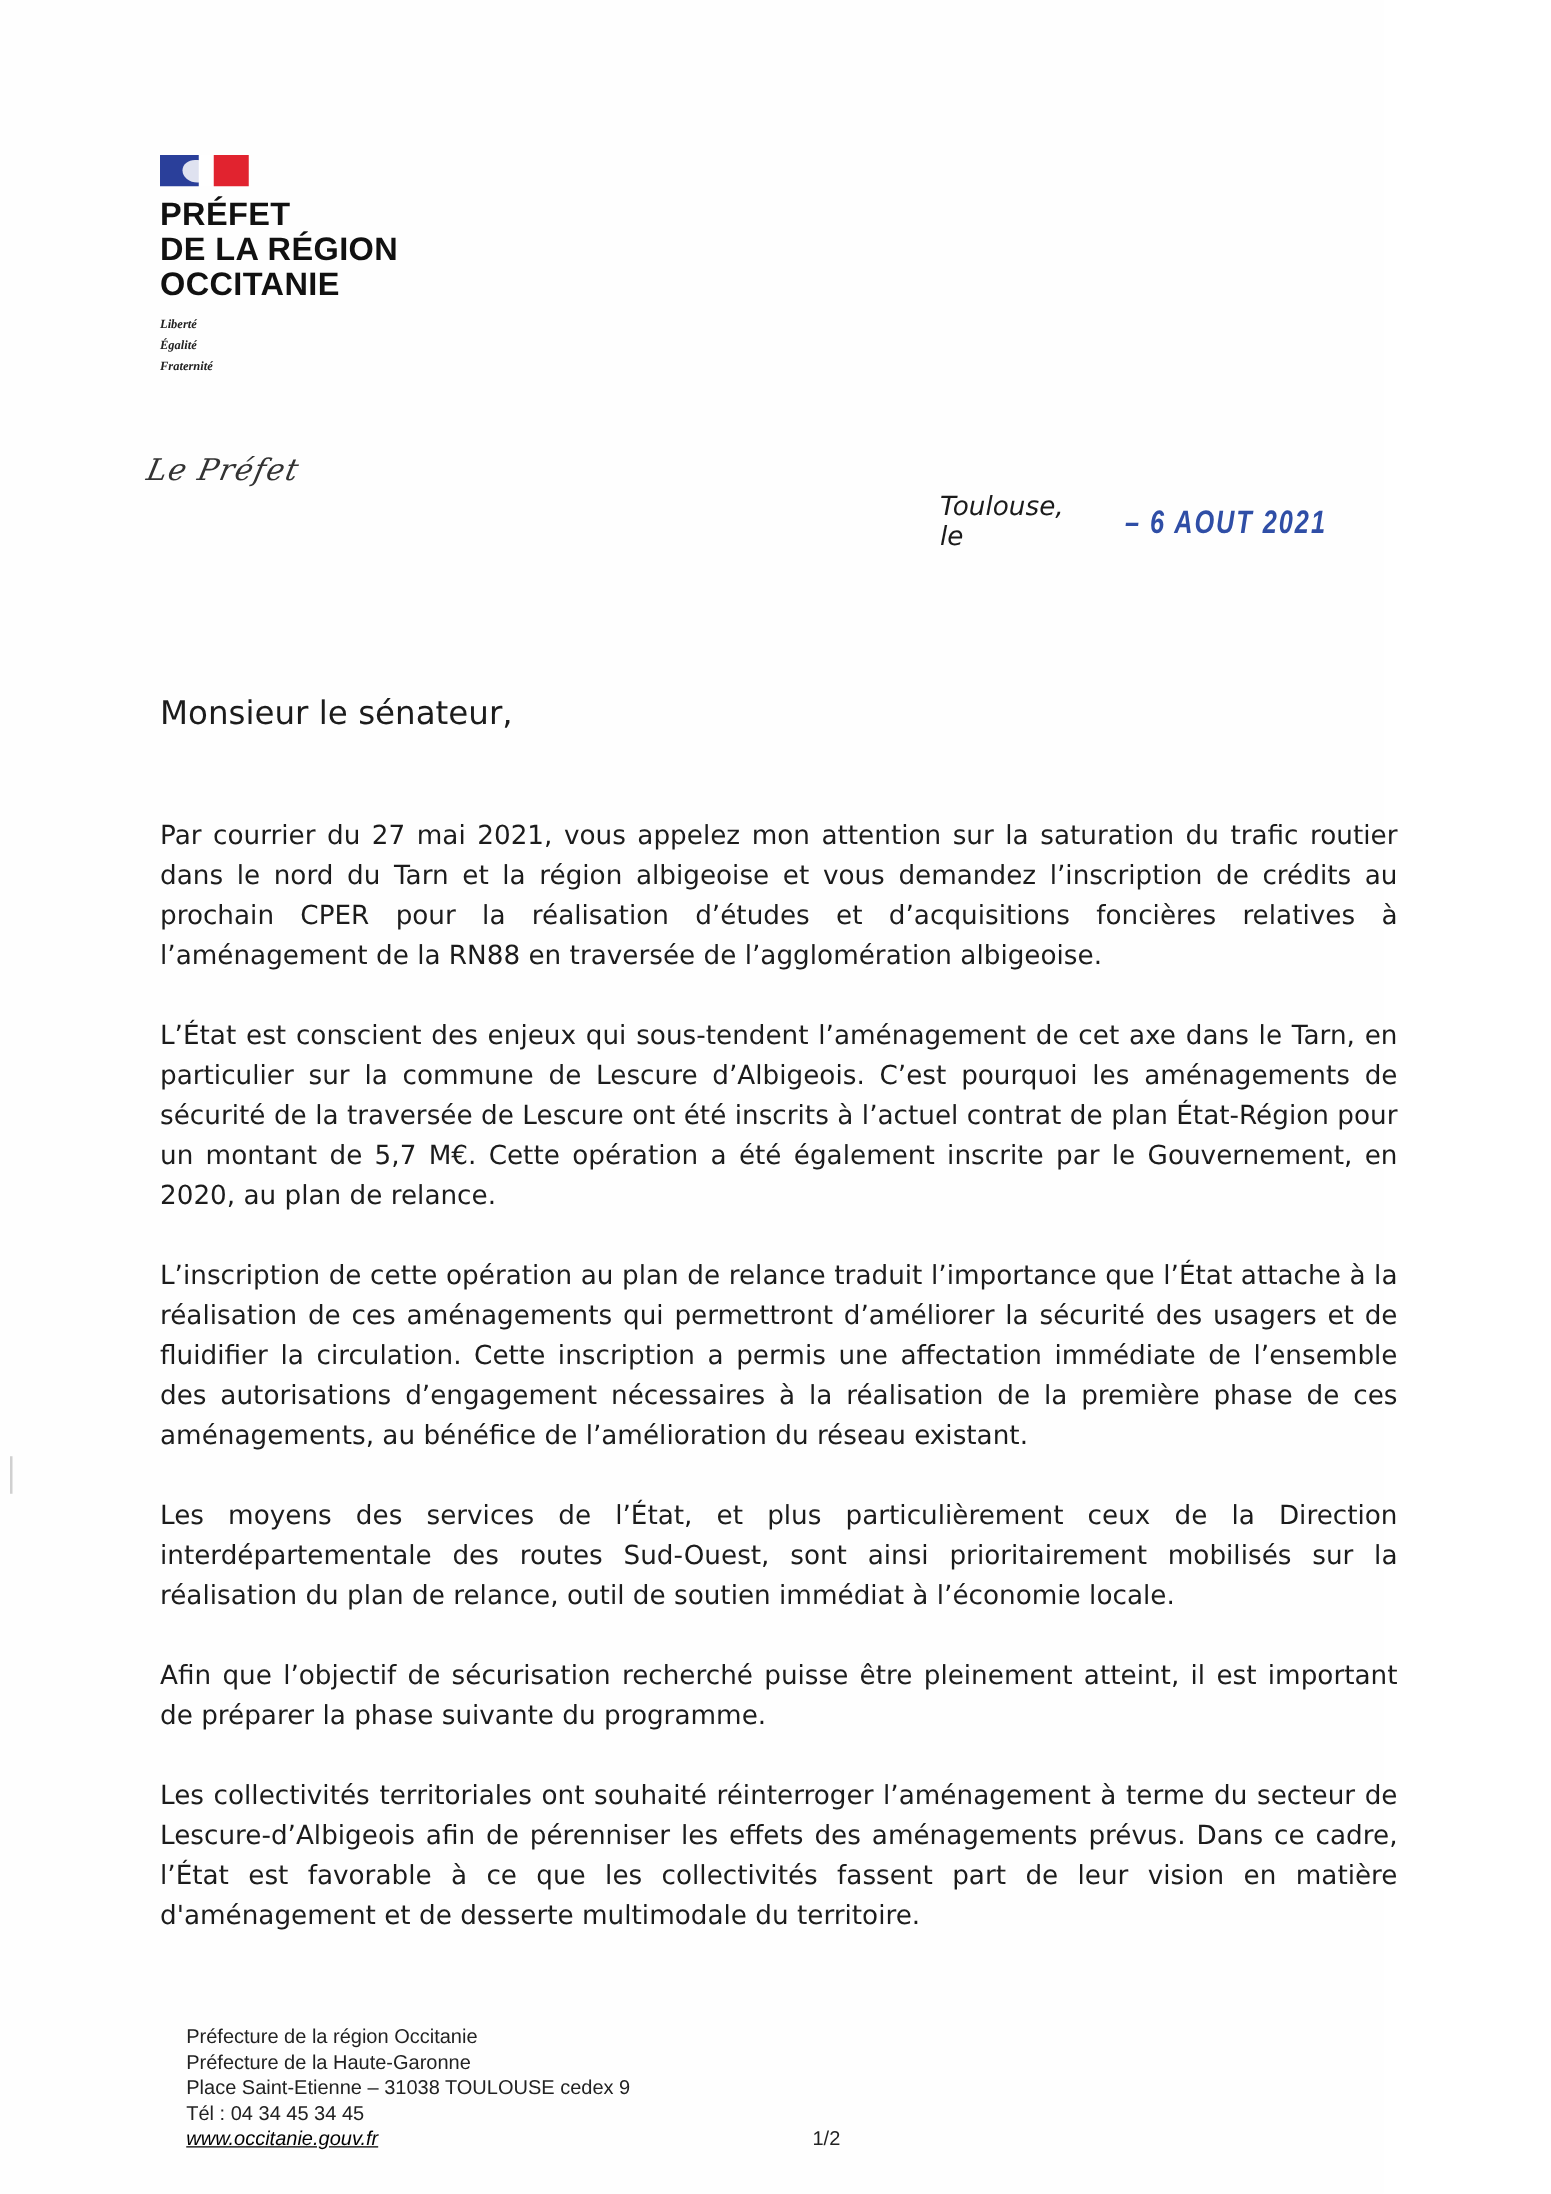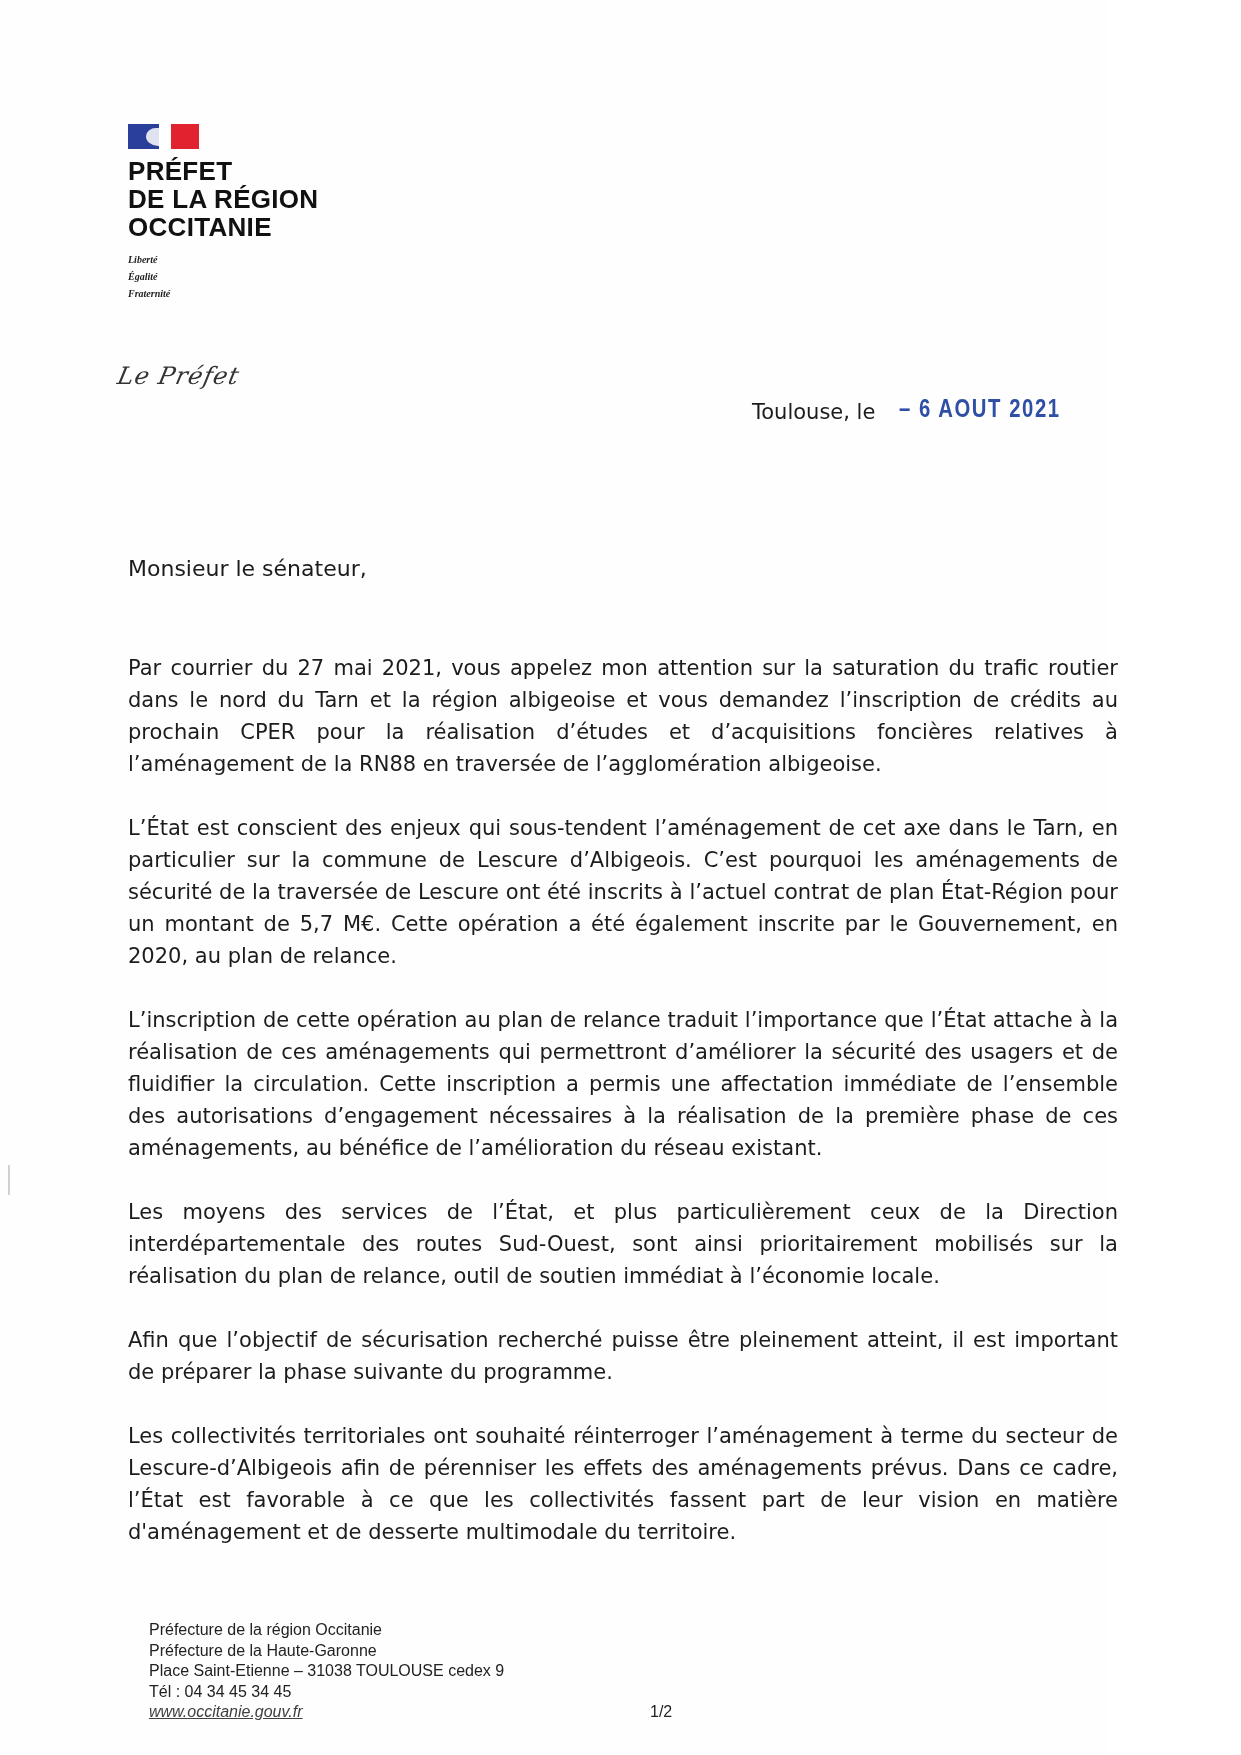--- a/index.html
+++ b/index.html
@@ -16,33 +16,33 @@
   .flag .marianne { position: absolute; left: 18px; top: 4px; width: 22px; height: 18px;
                     border-radius: 50% 50% 40% 60%; background: #ffffff; opacity: 0.85; }
   .logo-title { margin-top: 8px; font-family: "Liberation Sans", sans-serif; font-weight: bold;
                 font-size: 26px; line-height: 28px; color: #111; letter-spacing: 0.3px; }
   .devise { margin-top: 10px; font-family: "Liberation Serif", serif; font-style: italic; font-weight: bold;
             font-size: 10px; line-height: 17px; color: #222; }
 
   .signature-title { position: absolute; left: 118px; top: 362px; font-family: "DejaVu Serif", serif;
                      font-style: italic; font-size: 24px; color: #333; letter-spacing: 1px; transform: skewX(-12deg); }
 
-  .date-line { position: absolute; left: 752px; top: 393px; font-size: 21px; color: #1b1b1b; display: flex; align-items: flex-end; }
+  .date-line { position: absolute; left: 752px; top: 393px; font-size: 21px; color: #1b1b1b; display: flex; align-items: center; font-style: italic; }
   .date-label { margin-right: 24px; }
   .stamp { font-family: "Liberation Sans", sans-serif; font-weight: bold; color: #2f4ea6;
            font-size: 26px; transform: scaleX(0.78); transform-origin: left center; letter-spacing: 2px; white-space: nowrap; }
 
-  .salutation { position: absolute; left: 128px; top: 556px; font-size: 22px; }
+  .salutation { position: absolute; left: 128px; top: 556px; font-size: 26px; }
 
   .body { position: absolute; left: 128px; top: 632px; width: 990px; font-size: 21px; line-height: 32px; margin-top: 20px; }
   .body p { margin: 0 0 32px 0; text-align: justify; }
 
   .footer { position: absolute; left: 149px; top: 1620px; font-family: "Liberation Sans", sans-serif;
             font-size: 16px; line-height: 20.5px; color: #222; }
-  .footer a { color: #404040; font-style: italic; text-decoration: underline; }
+  .footer a { color: #000000; font-style: italic; text-decoration: underline; }
   .page-num { position: absolute; left: 650px; top: 1703px; font-family: "Liberation Sans", sans-serif;
               font-size: 16px; color: #222; }
   .margin-mark { position: absolute; left: 8px; top: 1165px; width: 2px; height: 30px; background: #d0d0d0; }
 </style>
 </head>
 <body>
 
 <div class="page">
 
   <div class="logo">

